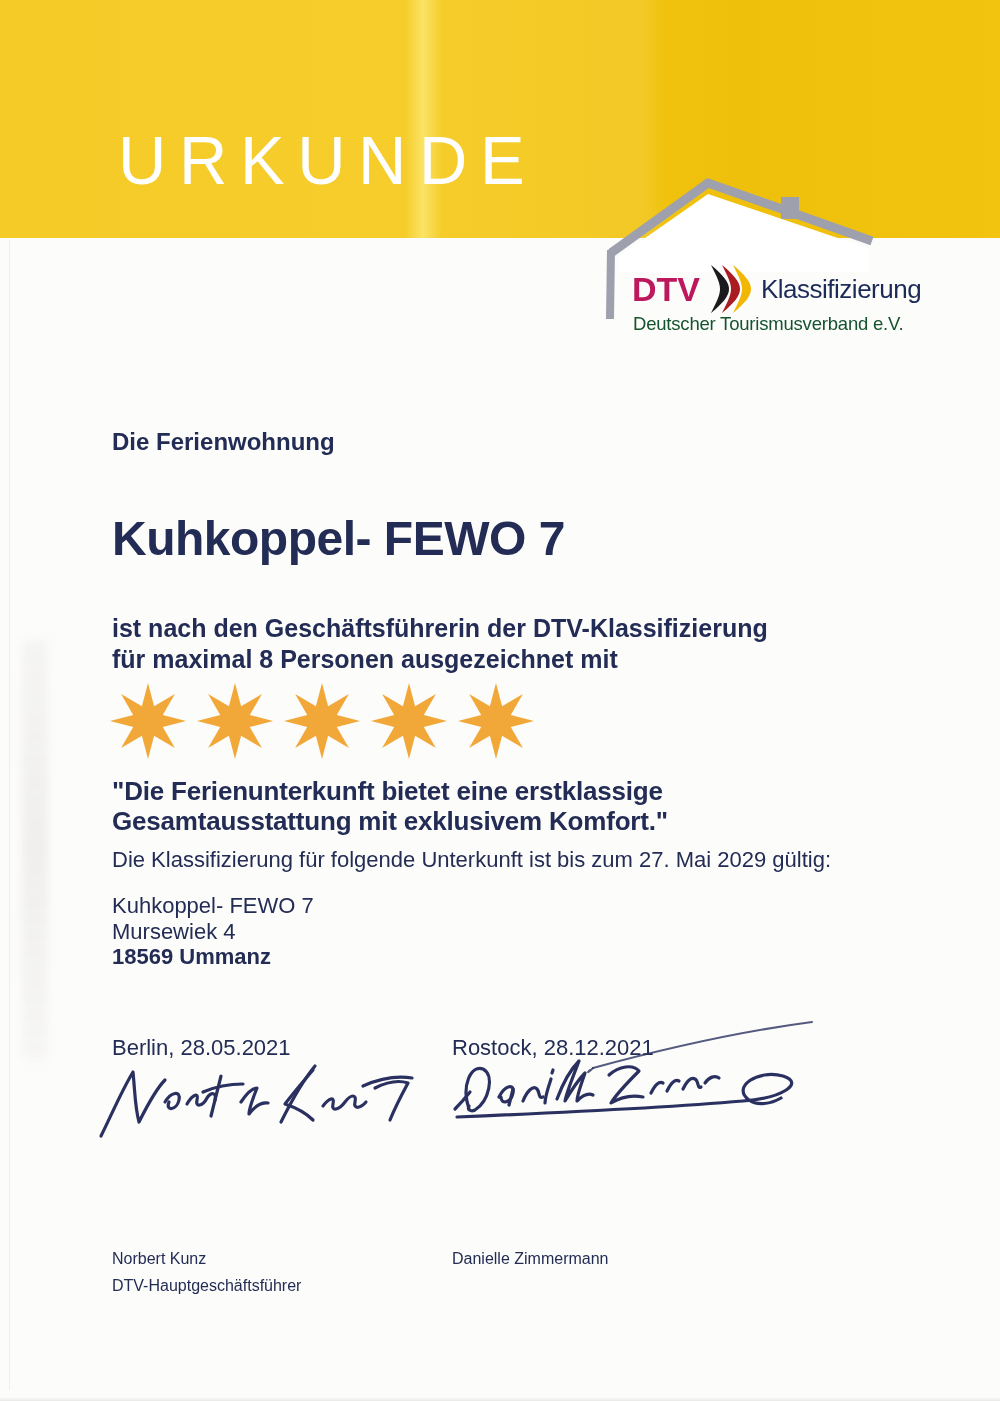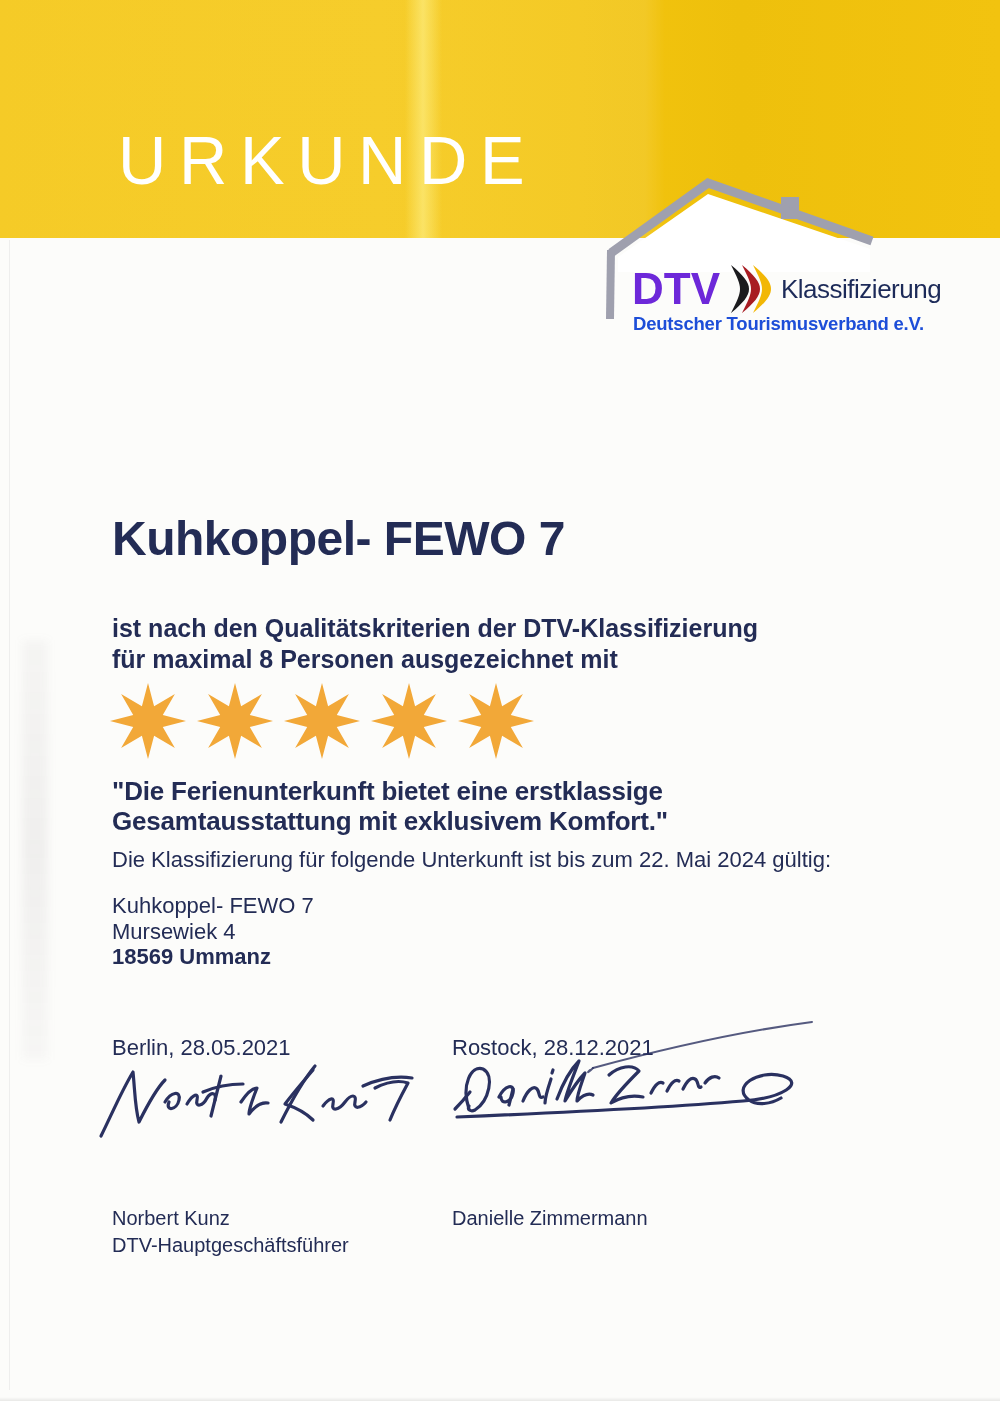--- a/index.html
+++ b/index.html
@@ -26,41 +26,41 @@
     font-size:69px;font-weight:400;letter-spacing:13px;
     color:#ffffff;line-height:1;
     transform:scaleX(.97);transform-origin:left;
   }
   
   .logo-house-svg{position:absolute;left:580px;top:150px;}
   .logo-line{
     position:absolute;left:632px;top:266px;height:46px;
     display:flex;align-items:center;
   }
-  .logo-dtv{font-size:44px;font-weight:700;color:#6d28d9;letter-spacing:0;}
+  .logo-dtv{font-size:34px;font-weight:700;color:#be185d;letter-spacing:0;}
   .logo-chevrons{margin:0 9px 0 10px;display:block;}
   .logo-klass{font-size:26px;font-weight:400;color:#1c2a58;letter-spacing:-.5px;}
   .logo-subtitle{
     position:absolute;left:633px;top:313px;
-    font-size:18.5px;font-weight:700;color:#1d4ed8;letter-spacing:-.2px;
+    font-size:18.5px;font-weight:400;color:#14532d;letter-spacing:-.2px;
   }
   
   .t{position:absolute;left:112px;line-height:1.18;}
   .intro-label{top:428px;font-size:24px;font-weight:700;}
   .property-name{top:511px;font-size:48px;font-weight:700;letter-spacing:-.5px;}
   .award-lines{top:613px;font-size:25px;font-weight:700;line-height:31px;}
   .star-rating{position:absolute;left:108px;top:682px;width:440px;height:80px;}
   .quote-lines{top:777px;font-size:26px;font-weight:700;line-height:29.5px;letter-spacing:-.2px;}
   .validity{top:847px;font-size:22px;font-weight:400;}
   .address{top:893px;font-size:22px;font-weight:400;line-height:25.5px;}
   .sig-row-date{position:absolute;top:1035px;left:0;width:1000px;font-size:22px;}
   .sig-date-left{position:absolute;left:112px;}
   .sig-date-right{position:absolute;left:452px;}
   .sig-svg{position:absolute;}
-  .sig-name-block{position:absolute;top:1205px;font-size:20px;line-height:27px;}
+  .sig-name-block{position:absolute;top:1245px;font-size:16px;line-height:27px;}
   .sig-name-block .nm{display:block;}
   .sig-left-block{left:112px;}
   .sig-right-block{left:452px;}
   
   .scan-left-line{position:absolute;left:9px;top:240px;width:1px;height:1150px;background:rgba(60,60,70,.07);}
   .scan-left-blotch{position:absolute;left:22px;top:640px;width:26px;height:420px;
     background:linear-gradient(180deg,rgba(120,110,120,.05),rgba(120,110,120,.09),rgba(120,110,120,.04));
     filter:blur(4px);}
   .scan-bottom{position:absolute;left:0;bottom:0;width:100%;height:4px;background:linear-gradient(180deg,rgba(0,0,0,0),rgba(0,0,0,.08));}
 </style>
@@ -88,41 +88,42 @@
     <span class="logo-dtv">DTV</span>
     <svg class="logo-chevrons" width="42" height="50" viewBox="0 0 42 50">
       <path d="M1,1 C13,11 19,18 19,25 C19,32 13,39 1,49 C7,37 10,31 10,25 C10,19 7,13 1,1 Z" fill="#1b1b1d"></path>
       <path d="M12,1 C24,11 30,18 30,25 C30,32 24,39 12,49 C18,37 21,31 21,25 C21,19 18,13 12,1 Z" fill="#a81c22"></path>
       <path d="M23,1 C35,11 41,18 41,25 C41,32 35,39 23,49 C29,37 32,31 32,25 C32,19 29,13 23,1 Z" fill="#f2b705"></path>
     </svg>
     <span class="logo-klass">Klassifizierung</span>
   </div>
   <div class="logo-subtitle">Deutscher Tourismusverband e.V.</div>
 
+  <div class="t intro-label">Die Ferienwohnung</div>
   <div class="t property-name">Kuhkoppel- FEWO 7</div>
 
   <div class="t award-lines">
-    <span style="display:block;">ist nach den Qualitätskriterien der DTV-Klassifizierung</span>
+    <span style="display:block;">ist nach den Geschäftsführerin der DTV-Klassifizierung</span>
     <span style="display:block;">für maximal 8 Personen ausgezeichnet mit</span>
   </div>
 
   <div class="star-rating"><svg width="440" height="80" viewBox="0 0 440 80">
         <polygon fill="#f2a838" points="40.0,1.0 46.1,24.2 66.9,12.1 54.8,32.9 78.0,39.0 54.8,45.1 66.9,65.9 46.1,53.8 40.0,77.0 33.9,53.8 13.1,65.9 25.2,45.1 2.0,39.0 25.2,32.9 13.1,12.1 33.9,24.2"></polygon>
         <polygon fill="#f2a838" points="127.0,1.0 133.1,24.2 153.9,12.1 141.8,32.9 165.0,39.0 141.8,45.1 153.9,65.9 133.1,53.8 127.0,77.0 120.9,53.8 100.1,65.9 112.2,45.1 89.0,39.0 112.2,32.9 100.1,12.1 120.9,24.2"></polygon>
         <polygon fill="#f2a838" points="214.0,1.0 220.1,24.2 240.9,12.1 228.8,32.9 252.0,39.0 228.8,45.1 240.9,65.9 220.1,53.8 214.0,77.0 207.9,53.8 187.1,65.9 199.2,45.1 176.0,39.0 199.2,32.9 187.1,12.1 207.9,24.2"></polygon>
         <polygon fill="#f2a838" points="301.0,1.0 307.1,24.2 327.9,12.1 315.8,32.9 339.0,39.0 315.8,45.1 327.9,65.9 307.1,53.8 301.0,77.0 294.9,53.8 274.1,65.9 286.2,45.1 263.0,39.0 286.2,32.9 274.1,12.1 294.9,24.2"></polygon>
         <polygon fill="#f2a838" points="388.0,1.0 394.1,24.2 414.9,12.1 402.8,32.9 426.0,39.0 402.8,45.1 414.9,65.9 394.1,53.8 388.0,77.0 381.9,53.8 361.1,65.9 373.2,45.1 350.0,39.0 373.2,32.9 361.1,12.1 381.9,24.2"></polygon>
       </svg></div>
 
   <div class="t quote-lines">
     <span style="display:block;">"Die Ferienunterkunft bietet eine erstklassige</span>
     <span style="display:block;">Gesamtausstattung mit exklusivem Komfort."</span>
   </div>
 
-  <div class="t validity">Die Klassifizierung für folgende Unterkunft ist bis zum 22. Mai 2024 gültig:</div>
+  <div class="t validity">Die Klassifizierung für folgende Unterkunft ist bis zum 27. Mai 2029 gültig:</div>
 
   <div class="t address">
     <span style="display:block;">Kuhkoppel- FEWO 7</span>
     <span style="display:block;">Mursewiek 4</span>
     <span style="display:block;font-weight:bold;">18569 Ummanz</span>
   </div>
 
   <div class="sig-row-date">
     <span class="sig-date-left">Berlin, 28.05.2021</span>
     <span class="sig-date-right">Rostock, 28.12.2021</span>

